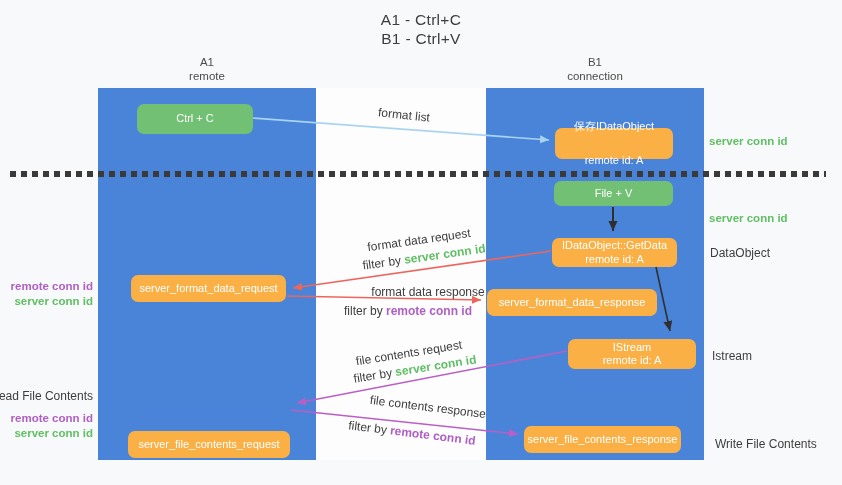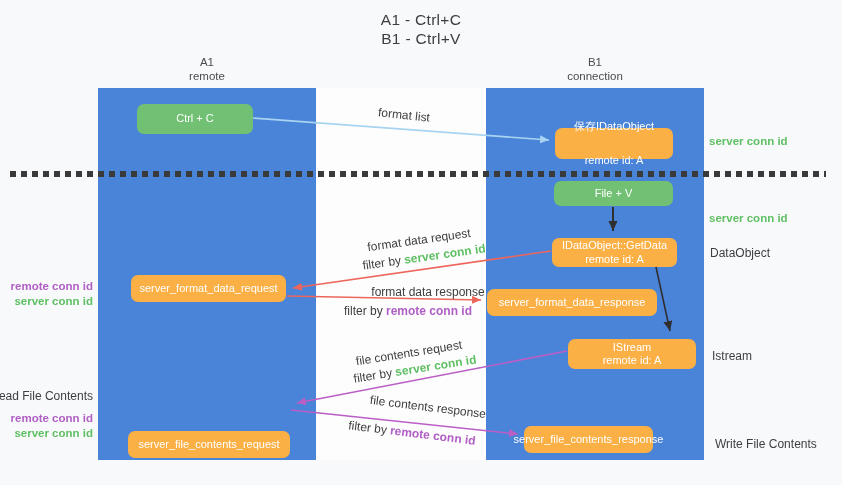--- a/index.html
+++ b/index.html
@@ -111,21 +111,21 @@
 
   <div class="bx orange" style="left:568px;top:339px;width:128px;height:30px;">
     <div>IStream</div>
     <div>remote id: A</div>
   </div>
 
   <div class="bx orange" style="left:128px;top:393px;width:162px;height:27px;margin-top:38px;">
     <div>server_file_contents_request</div>
   </div>
 
-  <div class="bx orange" style="left:524px;top:426px;width:129px;height:27px;">
+  <div class="bx orange" style="left:524px;top:426px;width:157px;height:27px;">
     <div>server_file_contents_response</div>
   </div>
 
   <svg class="arrows" width="842" height="485" viewBox="0 0 842 485">
     <defs>
       <marker id="m-blue" markerUnits="userSpaceOnUse" markerWidth="11" markerHeight="9" refX="9" refY="4" orient="auto">
         <path d="M0,0 L9,4 L0,8 Z" class="mk-blue"></path>
       </marker>
       <marker id="m-red" markerUnits="userSpaceOnUse" markerWidth="11" markerHeight="9" refX="9" refY="4" orient="auto">
         <path d="M0,0 L9,4 L0,8 Z" class="mk-red"></path>

